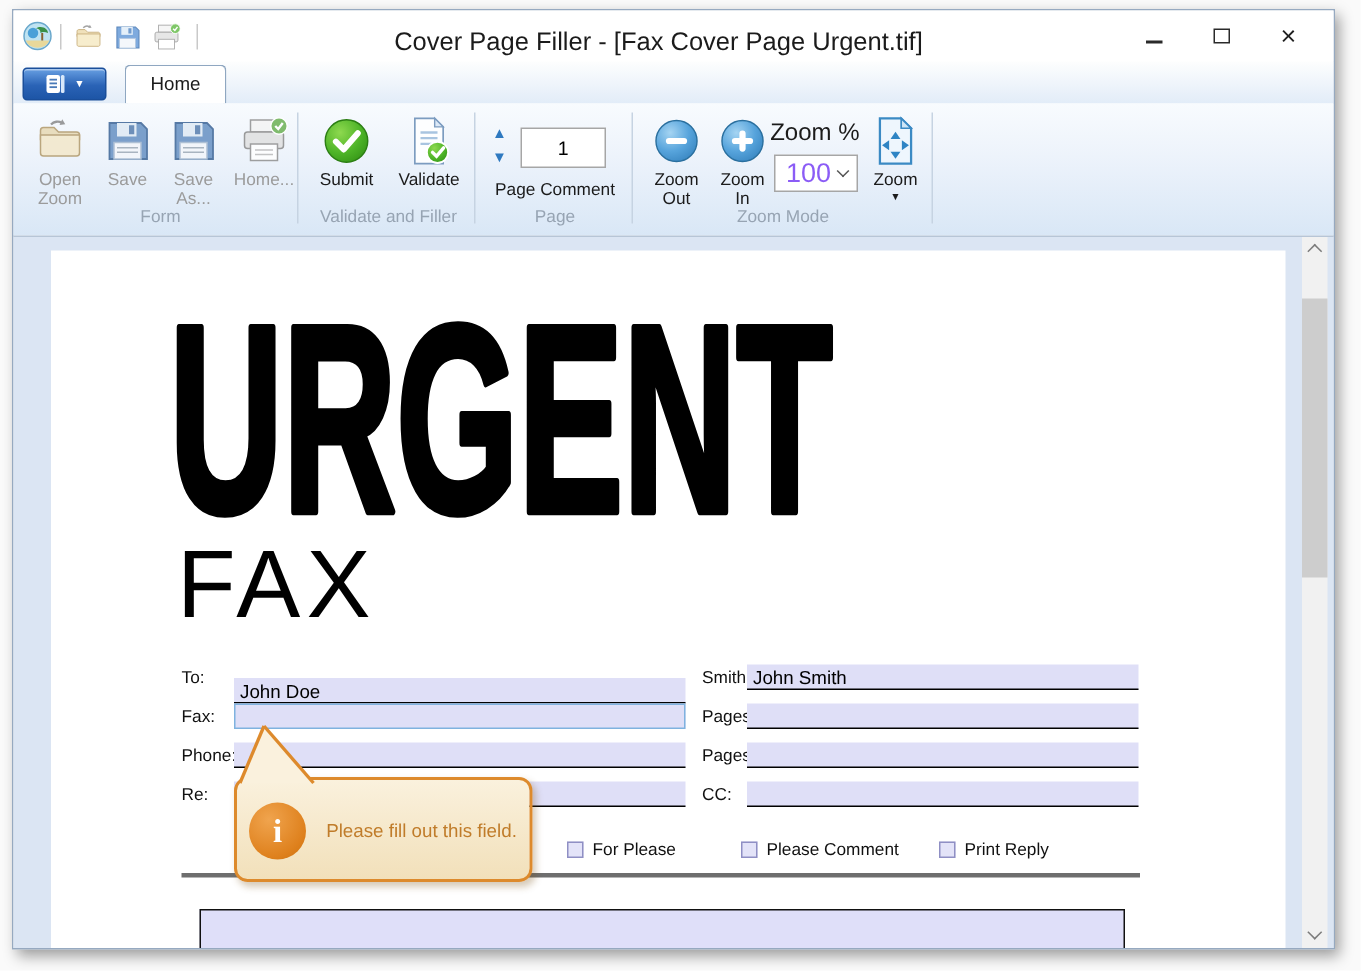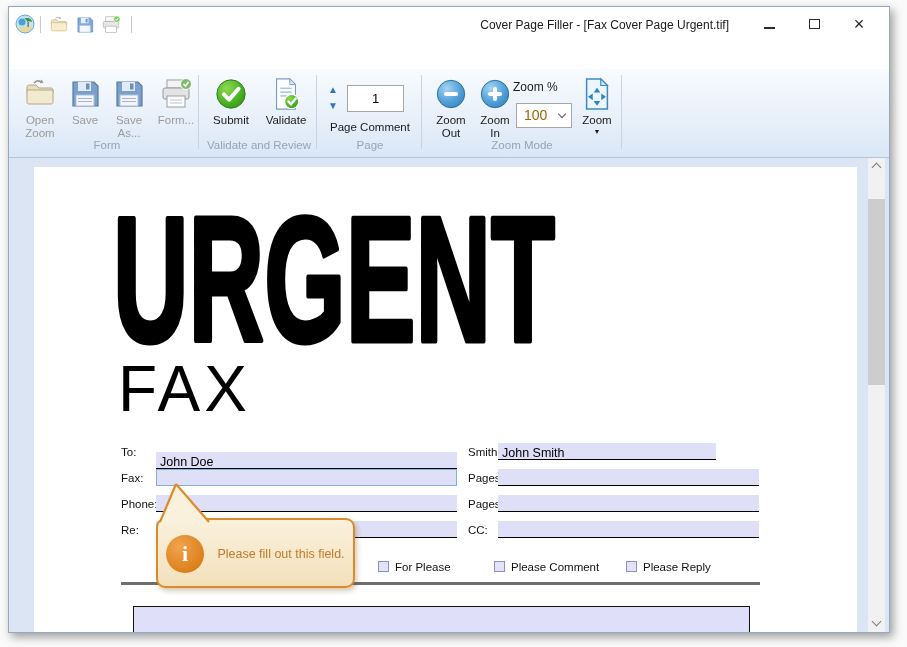--- a/index.html
+++ b/index.html
@@ -7,22 +7,22 @@
   body { background:#fafafa; position:relative; overflow:hidden; }
 
   .window { position:absolute; left:8px; top:6px; width:882px; height:627px;
             background:#fff; border:1px solid #96a9c0; box-shadow:3px 4px 9px rgba(0,0,0,.38); }
 
   
   .titlebar { position:absolute; top:0; left:0; right:0; height:34px; background:#fff; }
   .app-logo { position:absolute; left:6px; top:7px; width:20px; height:20px; }
   .qat-sep { position:absolute; top:9px; width:1px; height:17px; background:#c9c9c9; }
   .qat-btn { position:absolute; top:8px; width:20px; height:20px; opacity:.78; }
-  .title-text { position:absolute; left:140px; right:160px; top:11px; text-align:right;
-                font-size:12px; color:#1b1b1b; white-space:nowrap; }
+  .title-text { position:absolute; left:140px; right:160px; top:11px; text-align:center;
+                font-size:17px; color:#1b1b1b; white-space:nowrap; }
   .win-btn { position:absolute; top:6px; width:30px; height:22px; display:flex;
              align-items:center; justify-content:center; }
   .min-glyph { width:11px; height:2px; background:#2a2a2a; margin-top:8px; }
   .max-glyph { width:11px; height:10px; border:1.4px solid #2a2a2a; }
   .close-glyph { font-size:18px; color:#1f1f1f; line-height:18px; }
 
   
   .tabstrip { position:absolute; top:34px; left:0; right:0; height:28px;
               background:linear-gradient(#fdfefe, #e2ecf8); }
   .menu-btn { position:absolute; left:6px; top:4px; width:56px; height:22px; border-radius:3px;
@@ -40,24 +40,24 @@
   .rsep { position:absolute; top:6px; height:74px; width:1px; background:#c6d3e2; }
   .rbtn { position:absolute; top:8px; text-align:center; }
   .ric { height:36px; display:flex; justify-content:center; align-items:flex-start; }
   .rlb { margin-top:1px; font-size:11.5px; line-height:13px; white-space:pre-line; color:#1b1b1b; }
   .rbtn.disabled .rlb { color:#9b9b9b; }
   .rbtn.disabled .ric { opacity:.85; filter:saturate(.75); }
   .glabel { position:absolute; top:70px; font-size:11.5px; color:#97a4b3; text-align:center; }
   .spin { position:absolute; left:316px; width:16px; text-align:center; color:#2e79c0; font-size:10px; line-height:14px; }
   .pg-input { position:absolute; left:338px; top:16px; width:57px; height:27px; border:1px solid #a6a6a6;
               text-align:center; font-size:13px; background:#fff; outline:none; }
-  .zoom-pct-label { position:absolute; left:504px; top:11px; width:60px; text-align:left;
-                    font-size:12px; color:#1b1b1b; }
+  .zoom-pct-label { position:absolute; left:504px; top:11px; width:60px; text-align:right;
+                    font-size:16px; color:#1b1b1b; }
   .zoom-combo { position:absolute; left:507px; top:34px; width:56px; height:25px; background:#fff;
-                border:1px solid #a6a6a6; font-size:14px; line-height:23px; padding-left:7px; color:#a16207; }
+                border:1px solid #a6a6a6; font-size:18px; line-height:23px; padding-left:7px; color:#8b5cf6; }
   .combo-chev { position:absolute; right:6px; top:7px; width:6px; height:6px;
                 border-right:1.5px solid #555; border-bottom:1.5px solid #555; transform:rotate(45deg); }
   .zoom-caret { font-size:7px; color:#1b1b1b; margin-top:1px; }
 
   
   .viewport { position:absolute; top:151px; left:0; right:0; bottom:0; background:#dbe5f3; overflow:hidden; }
   .page { position:absolute; left:25px; top:9px; width:823px; bottom:0; background:#fff; }
 
   .scrollbar { position:absolute; right:4px; top:0; bottom:0; width:17px; background:#f1f1f1; }
   .sb-btn { position:absolute; left:0; width:17px; height:17px; }
@@ -137,20 +137,33 @@
         <div class="min-glyph"></div>
       </div>
     <div class="win-btn" style="left:790px">
         <div class="max-glyph"></div>
       </div>
     <div class="win-btn" style="left:835px">
         <div class="close-glyph">×</div>
       </div>
   </div>
 
+  <div class="tabstrip">
+    <div class="menu-btn">
+      <svg width="14" height="14" viewBox="0 0 14 14">
+        <rect x="1" y="1" width="9" height="12" rx="1.5" fill="#fff"></rect>
+        <rect x="3" y="3.5" width="5" height="1.2" fill="#4a7ab8"></rect>
+        <rect x="3" y="6" width="5" height="1.2" fill="#4a7ab8"></rect>
+        <rect x="3" y="8.5" width="5" height="1.2" fill="#4a7ab8"></rect>
+        <rect x="10.6" y="1" width="2.4" height="12" rx="1" fill="#d8e8fa"></rect>
+      </svg>
+      <span class="menu-caret">▼</span>
+    </div>
+    <div class="home-tab">Home</div>
+  </div>
 
   <div class="ribbon">
 
     <div class="rbtn disabled" style="left:8px;width:46px">
       <div class="ric">
         <svg viewBox="0 0 34 34" width="34" height="34">
           <path d="M4 10 c0 -1 .8 -2 2 -2 h7 l3 3 h12 c1 0 2 .8 2 2 v3 H4 z" fill="#ecd9a8" stroke="#b89858"></path>
           <path d="M4 13 h26 v12 c0 1 -.8 2 -2 2 H6 c-1.2 0 -2 -.8 -2 -2 z" fill="#f6e8c0" stroke="#b89858"></path>
           <path d="M11 6 c2 -2 5 -2.5 7 -1.2" fill="none" stroke="#8a8a8a" stroke-width="1.6"></path>
           <path d="M18.5 2.5 l2 3.4 -3.8 .4 z" fill="#8a8a8a"></path>
@@ -191,21 +204,21 @@
         <svg viewBox="0 0 34 34" width="34" height="34">
           <rect x="8" y="3" width="18" height="8" fill="#f4f4f4" stroke="#909090"></rect>
           <rect x="4" y="11" width="26" height="11" rx="2" fill="#e0e0e0" stroke="#8a8a8a"></rect>
           <rect x="8" y="19" width="18" height="11" fill="#fff" stroke="#909090"></rect>
           <line x1="11" y1="23" x2="23" y2="23" stroke="#bbb"></line>
           <line x1="11" y1="26" x2="23" y2="26" stroke="#bbb"></line>
           <circle cx="27" cy="7" r="5.5" fill="#5cb83e" stroke="#fff"></circle>
           <path d="M24.5 7 l2 2 3 -4" stroke="#fff" stroke-width="1.6" fill="none"></path>
         </svg>
       </div>
-      <div class="rlb">Form...</div>
+      <div class="rlb">Home...</div>
     </div>
     <div class="glabel" style="left:8px;width:180px">Form</div>
     <div class="rsep" style="left:189px"></div>
 
     <div class="rbtn" style="left:196px;width:52px">
       <div class="ric">
         <svg viewBox="0 0 36 36" width="34" height="34">
           <defs>
             <radialGradient id="gSub" cx="35%" cy="30%" r="90%">
               <stop offset="0" stop-color="#8ed94f"></stop>
@@ -226,21 +239,21 @@
           <path d="M22 2 l6 6 h-6 z" fill="#dce9f7" stroke="#7c9cc0"></path>
           <line x1="12" y1="12" x2="24" y2="12" stroke="#a8c4e0" stroke-width="1.6"></line>
           <line x1="12" y1="16" x2="24" y2="16" stroke="#a8c4e0" stroke-width="1.6"></line>
           <line x1="12" y1="20" x2="20" y2="20" stroke="#a8c4e0" stroke-width="1.6"></line>
           <circle cx="24" cy="26" r="7.5" fill="url(#gSub)" stroke="#fff" stroke-width="1.3"></circle>
           <path d="M20.5 26 l2.8 2.8 5 -6" stroke="#fff" stroke-width="2.4" fill="none" stroke-linecap="round"></path>
         </svg>
       </div>
       <div class="rlb">Validate</div>
     </div>
-    <div class="glabel" style="left:192px;width:116px">Validate and Review</div>
+    <div class="glabel" style="left:192px;width:116px">Validate and Filler</div>
     <div class="rsep" style="left:307px"></div>
 
     <div class="spin" style="top:14px">▲</div>
     <div class="spin" style="top:30px">▼</div>
     <input class="pg-input" value="1" style="">
     <div class="glabel" style="left:312px;width:98px;top:52px;color:#1b1b1b">Page Comment</div>
     <div class="glabel" style="left:312px;width:98px">Page</div>
     <div class="rsep" style="left:412px"></div>
 
     <div class="rbtn" style="left:420px;width:44px">
@@ -315,21 +328,21 @@
       <div class="flabel" style="left:87px;top:331px">Phone:</div>
       <div class="ffield" style="left:122px;top:328px;width:301px">
         <input value="" style="">
       </div>
       <div class="flabel" style="left:87px;top:357px">Re:</div>
       <div class="ffield" style="left:122px;top:354px;width:301px">
         <input value="" style="">
       </div>
 
       <div class="flabel" style="left:434px;top:279px">Smith:</div>
-      <div class="ffield" style="left:464px;top:276px;width:218px">
+      <div class="ffield" style="left:464px;top:276px;width:261px">
         <input value="John Smith" style="">
       </div>
       <div class="flabel" style="left:434px;top:305px">Pages:</div>
       <div class="ffield" style="left:464px;top:302px;width:261px">
         <input value="" style="">
       </div>
       <div class="flabel" style="left:434px;top:331px">Pages:</div>
       <div class="ffield" style="left:464px;top:328px;width:261px">
         <input value="" style="">
       </div>
@@ -341,21 +354,21 @@
       <div class="cb-item" style="left:344px">
         <div class="cb-box"></div>
         <div class="cb-label">For Please</div>
       </div>
       <div class="cb-item" style="left:460px">
         <div class="cb-box"></div>
         <div class="cb-label">Please Comment</div>
       </div>
       <div class="cb-item" style="left:592px">
         <div class="cb-box"></div>
-        <div class="cb-label">Please Reply</div>
+        <div class="cb-label">Print Reply</div>
       </div>
 
       <div class="divider"></div>
       <div class="comment-box"></div>
 
       <div class="tooltip">
         <div class="info-circle">i</div>
         <div class="tooltip-text">Please fill out this field.</div>
       </div>
       <svg class="tooltip-pointer" width="72" height="40">

